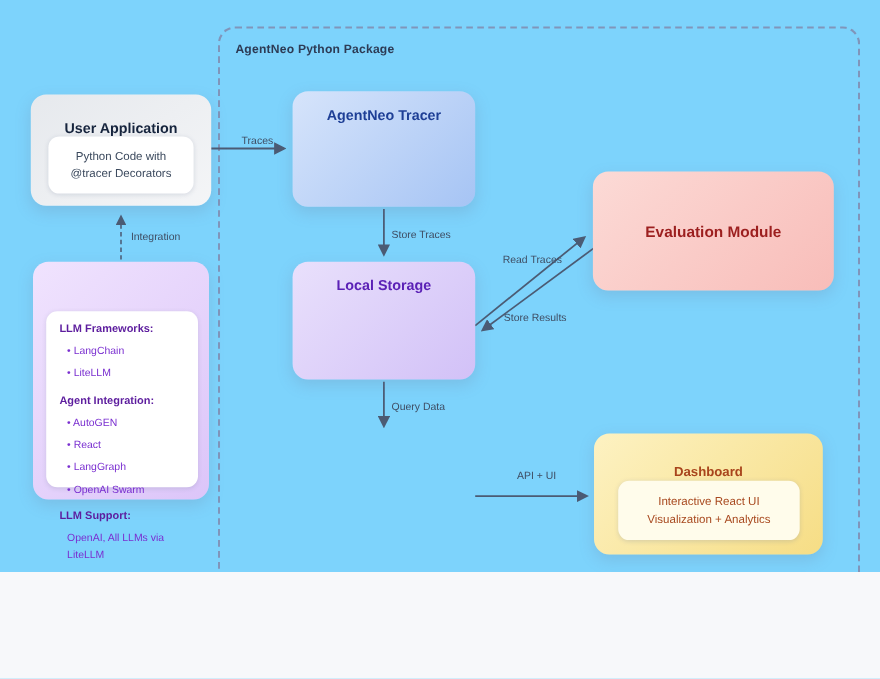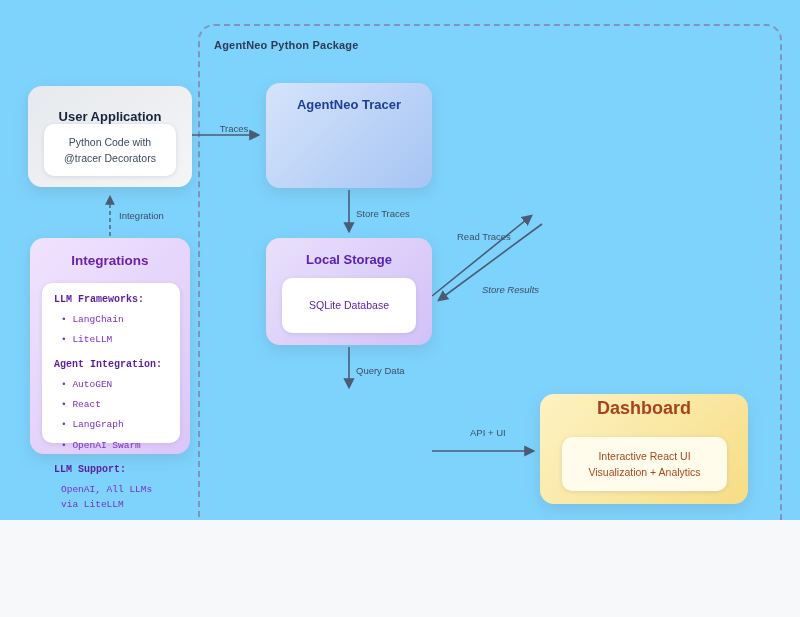--- a/index.html
+++ b/index.html
@@ -41,52 +41,52 @@
   .n-eval { left:539px; top:156px; width:219px; height:108px;
     background:linear-gradient(135deg,#fcdad6 0%,#f8bdb9 100%);
     display:flex; align-items:center; justify-content:center; }
   .n-eval .node-title { font-size:14px; color:#9c1f1f; }
 
   
   .n-int { left:30px; top:238px; width:160px; height:216px;
     background:linear-gradient(135deg,#f0e3fe 0%,#dcc5f9 100%); }
   .n-int .node-title { margin-top:15px; color:#6b21a8; font-size:13.5px; }
   .n-int .card { top:45px; bottom:11px; left:12px; right:10px;
-    display:block; text-align:left; padding:9px 16px 0 12px;font-family:Liberation Mono, monospace; }
+    display:block; text-align:left; padding:9px 16px 0 12px; }
   .int-heading { font-weight:bold; color:#5d1d9e; font-size:10px; margin-top:9px; }
   .int-heading.first { margin-top:0; }
   .int-item { color:#7a2fd0; font-size:9.5px; margin-top:5.5px; padding-left:7px; }
   .int-item.bullet::before { content:"• "; }
 
   
   .n-storage { left:266px; top:238px; width:166px; height:107px;
     background:linear-gradient(135deg,#e9e0fc 0%,#d2c1f7 100%); }
   .n-storage .node-title { margin-top:14px; color:#5b21b6; }
   .n-storage .card { top:40px; bottom:12px; color:#5b21b6; }
 
   
   .n-flask { left:266px; top:394px; width:166px; height:110px;
     background:linear-gradient(135deg,#ccf4da 0%,#a3e9bc 100%); }
   .n-flask .node-title { margin-top:17px; color:#1e6b47; }
   .n-flask .card { top:43px; bottom:13px; background:#f2fcf6; color:#2a7d55; }
 
   
   .n-dash { left:540px; top:394px; width:208px; height:110px;
     background:linear-gradient(135deg,#fdf2c2 0%,#f6dd85 100%); }
-  .n-dash .node-title { margin-top:4px; color:#a8441c; font-size:18px; }
+  .n-dash .node-title { margin-top:28px; color:#a8441c; font-size:12px; }
   .n-dash .card { left:22px; right:21px; top:43px; bottom:13px;
     background:#fffceb; color:#a8491f; font-size:10.5px; }
 
   .edges { position:absolute; left:0; top:0; pointer-events:none; }
 
   .edge-label { position:absolute; font-size:9.5px; color:#3f4d63; white-space:nowrap; }
   .el-traces { left:204px; top:112px; width:60px; text-align:center;margin-top:11px; }
   .el-store-traces { left:356px; top:208px; }
   .el-read-traces { left:457px; top:231px; }
-  .el-store-results { left:482px; top:284px;font-style:italic; }
+  .el-store-results { left:458px; top:284px; }
   .el-query-data { left:356px; top:365px; }
   .el-api-ui { left:470px; top:427px; }
   .el-integration { left:119px; top:210px; }
 </style>
 </head>
 <body>
 
 <div class="canvas">
 
   <div class="package">
@@ -113,42 +113,41 @@
     <div class="card">
       <div>Python Code with</div>
       <div>@tracer Decorators</div>
     </div>
   </div>
 
   <div class="node n-tracer">
     <div class="node-title">AgentNeo Tracer</div>
   </div>
 
+  <div class="node n-eval">
+    <div class="node-title">Evaluation Module</div>
+  </div>
 
   <div class="node n-int">
-    <div class="node-title">Integrations</div>
     <div class="card">
       <div class="int-heading first">LLM Frameworks:</div>
       <div class="int-item bullet">LangChain</div>
       <div class="int-item bullet">LiteLLM</div>
       <div class="int-heading">Agent Integration:</div>
       <div class="int-item bullet">AutoGEN</div>
       <div class="int-item bullet">React</div>
       <div class="int-item bullet">LangGraph</div>
       <div class="int-item bullet">OpenAI Swarm</div>
       <div class="int-heading">LLM Support:</div>
       <div class="int-item">OpenAI, All LLMs via LiteLLM</div>
     </div>
   </div>
 
   <div class="node n-storage">
     <div class="node-title">Local Storage</div>
-    <div class="card">
-      <div>SQLite Database</div>
-    </div>
   </div>
 
 
   <div class="node n-dash">
     <div class="node-title">Dashboard</div>
     <div class="card">
       <div>Interactive React UI</div>
       <div>Visualization + Analytics</div>
     </div>
   </div>

